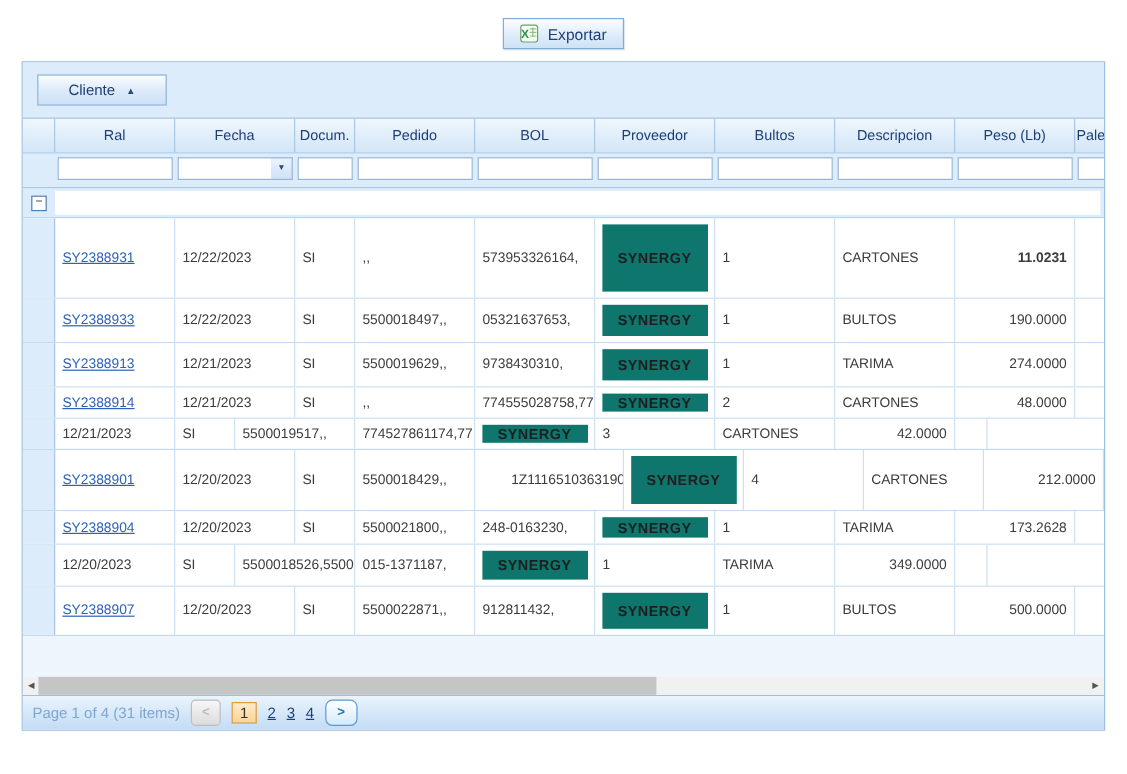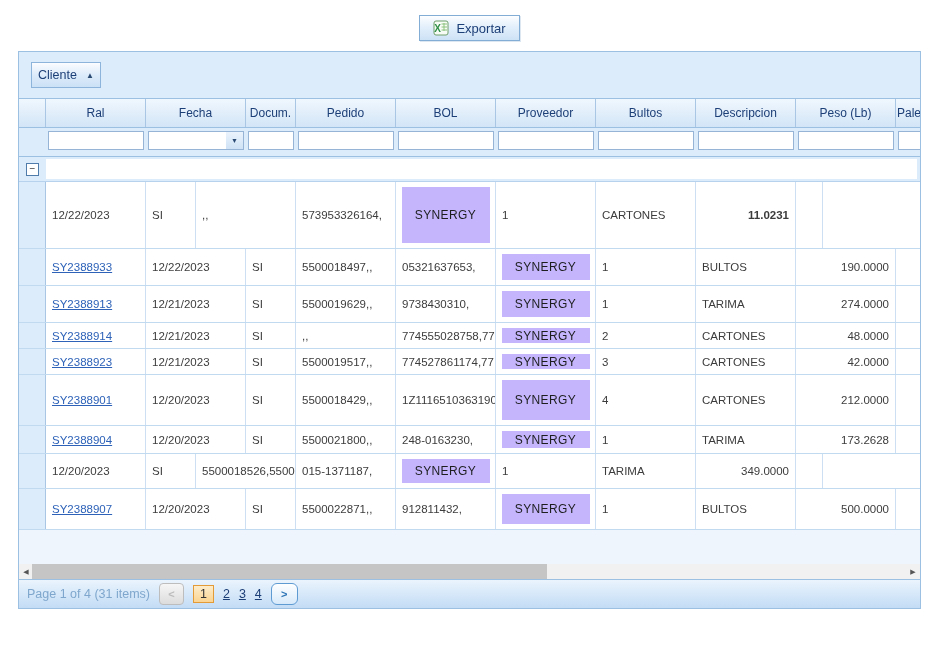--- a/index.html
+++ b/index.html
@@ -12,21 +12,21 @@
       border:1px solid #84add6;background:linear-gradient(#fdfeff,#e3effb 45%,#cde2f6);
       color:#1d3f77;font-size:13px;cursor:pointer;box-shadow:1px 1px 0 #dce7f2;}
   .caption{ text-align:center;margin-top:9px;font-size:13px;}
   .caption a{color:#4a94dd;text-decoration:none;}
 
   
   .grid{position:relative;margin:10px 0 0 18px;width:901px;border:1px solid #9cc0e2;overflow:hidden;}
 
   .group-panel{height:47px;background:#ddecfa;border-bottom:1px solid #9cc0e2;
       box-sizing:border-box;padding:10px 0 0 12px;}
-  .group-btn{display:inline-flex;align-items:center;gap:9px;height:26px;padding:0 6px;
+  .group-btn{display:inline-flex;align-items:center;gap:9px;height:26px;padding:0 25px;
       border:1px solid #8db4da;background:linear-gradient(#fbfdff,#ddebfa 50%,#cce1f6);
       color:#1d3f77;font-size:12.5px;cursor:pointer;}
   .sort-arrow{font-size:8px;color:#2b4a73;}
 
   .hdr-row{display:flex;width:904px;height:28px;background:linear-gradient(#f0f7fe,#d2e5f7);
       border-bottom:1px solid #9cc0e2;}
   .hcell{box-sizing:border-box;flex:0 0 auto;border-right:1px solid #a9c6e5;display:flex;
       align-items:center;justify-content:center;color:#1d3f77;font-size:12px;overflow:hidden;white-space:nowrap;}
 
   .filter-row{display:flex;width:904px;height:28px;background:#ddecfa;border-bottom:1px solid #9cc0e2;}
@@ -42,22 +42,22 @@
   .collapse-btn{width:13px;height:13px;border:1px solid #4f7cab;background:#fff;color:#333;
       font-size:10px;line-height:10px;text-align:center;cursor:pointer;padding:0;}
   .grp-value{flex:1;align-self:stretch;background:#fff;margin:2px 6px 2px 0;}
 
   .row{display:flex;width:904px;background:#fff;border-bottom:1px solid #c2daf0;}
   .indent{width:27px;flex:0 0 auto;background:#ddecfa;border-right:1px solid #a9c6e5;box-sizing:border-box;}
   .cell{box-sizing:border-box;flex:0 0 auto;border-right:1px solid #cde0f3;padding:0 6px;display:flex;
       align-items:center;font-size:11.5px;color:#3c3c3c;overflow:hidden;white-space:nowrap;}
   .cell.right{justify-content:flex-end;}
   .cell.prov{justify-content:center;padding:3px 2px;}
-  .prov-box{background:#c4b5fd;display:flex;align-items:center;justify-content:center;width:88px;
-      height:calc(100% - 4px);font-size:12px;color:#1e1e1e;font-weight:400;letter-spacing:.4px;}
+  .prov-box{background:#0f766e;display:flex;align-items:center;justify-content:center;width:88px;
+      height:calc(100% - 4px);font-size:12px;color:#1e1e1e;font-weight:700;letter-spacing:.4px;}
   .ral-link{color:#2d62b8;text-decoration:underline;cursor:pointer;}
 
   .filler{height:34px;background:#eef5fd;}
 
   .hscroll{height:15px;background:#f1f1f1;position:relative;display:flex;align-items:center;
       justify-content:space-between;}
   .scroll-arrow{width:14px;text-align:center;font-size:7px;color:#555;cursor:pointer;line-height:15px;}
   .scroll-thumb{position:absolute;left:13px;width:515px;top:0;bottom:0;background:#c5c5c5;cursor:pointer;}
 
   .pager{height:28px;background:linear-gradient(#eaf4fd,#c3dcf5);border-top:1px solid #9cc0e2;
@@ -156,20 +156,23 @@
     <div class="group-row">
       <div class="grp-exp">
         <button class="collapse-btn">−</button>
       </div>
       <div class="grp-value"></div>
     </div>
 
     <div id="rows">
         <div class="row" style="height: 66px;">
           <div class="indent"></div>
+          <div class="cell" style="width: 100px;">
+            <a href="#" class="ral-link">SY2388931</a>
+          </div>
           <div class="cell" style="width: 100px;">12/22/2023</div>
           <div class="cell" style="width: 50px;">SI</div>
           <div class="cell" style="width: 100px;">,,</div>
           <div class="cell" style="width: 100px;">573953326164,</div>
           <div class="cell prov" style="width: 100px;">
             <div class="prov-box">SYNERGY</div>
           </div>
           <div class="cell" style="width: 100px;">1</div>
           <div class="cell" style="width: 100px;">CARTONES</div>
           <div class="cell right" style="width: 100px; font-weight: bold;">11.0231</div>
@@ -221,44 +224,41 @@
           <div class="cell prov" style="width: 100px;">
             <div class="prov-box">SYNERGY</div>
           </div>
           <div class="cell" style="width: 100px;">2</div>
           <div class="cell" style="width: 100px;">CARTONES</div>
           <div class="cell right" style="width: 100px;">48.0000</div>
           <div class="cell" style="width: 27px;"></div>
         </div>
         <div class="row" style="height: 25px;">
           <div class="indent"></div>
-          <div class="cell" style="width: 100px;">
-            <a href="#" class="ral-link">SY2388923</a>
-          </div>
           <div class="cell" style="width: 100px;">12/21/2023</div>
           <div class="cell" style="width: 50px;">SI</div>
           <div class="cell" style="width: 100px;">5500019517,,</div>
           <div class="cell" style="width: 100px;">774527861174,77</div>
           <div class="cell prov" style="width: 100px;">
             <div class="prov-box">SYNERGY</div>
           </div>
           <div class="cell" style="width: 100px;">3</div>
           <div class="cell" style="width: 100px;">CARTONES</div>
           <div class="cell right" style="width: 100px;">42.0000</div>
           <div class="cell" style="width: 27px;"></div>
         </div>
         <div class="row" style="height: 50px;">
           <div class="indent"></div>
           <div class="cell" style="width: 100px;">
             <a href="#" class="ral-link">SY2388901</a>
           </div>
           <div class="cell" style="width: 100px;">12/20/2023</div>
           <div class="cell" style="width: 50px;">SI</div>
           <div class="cell" style="width: 100px;">5500018429,,</div>
-          <div class="cell" style="width: 100px;">1Z1116510363190</div>
+          <div class="cell" style="width: 100px; margin-left: 24px;">1Z1116510363190</div>
           <div class="cell prov" style="width: 100px;">
             <div class="prov-box">SYNERGY</div>
           </div>
           <div class="cell" style="width: 100px;">4</div>
           <div class="cell" style="width: 100px;">CARTONES</div>
           <div class="cell right" style="width: 100px;">212.0000</div>
           <div class="cell" style="width: 27px;"></div>
         </div>
         <div class="row" style="height: 27px;">
           <div class="indent"></div>

